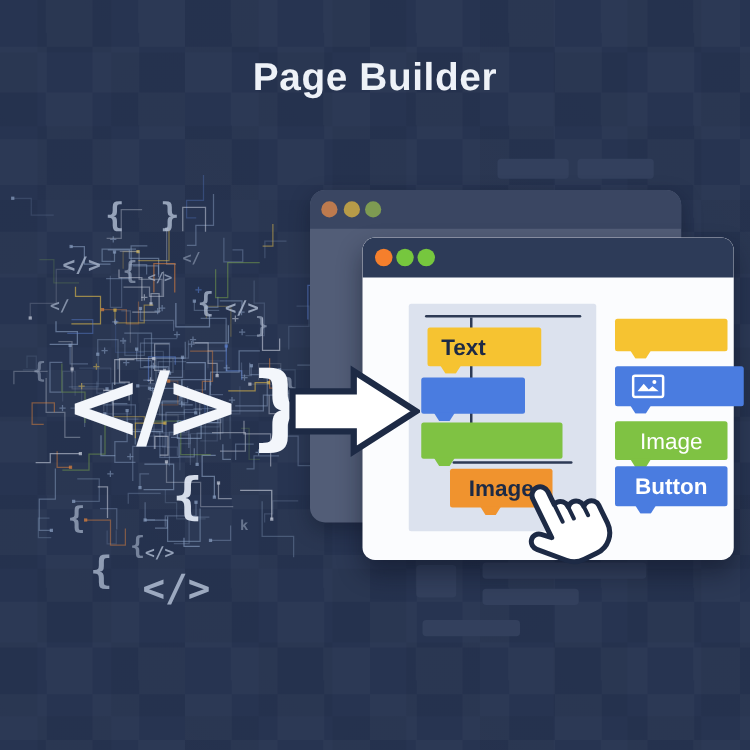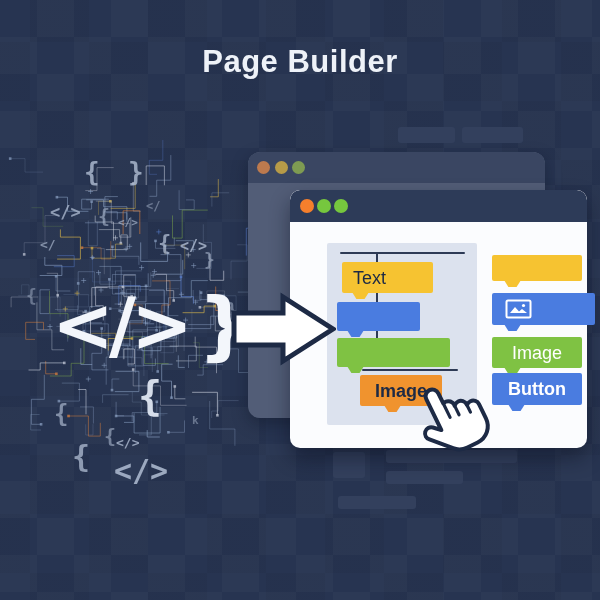--- a/index.html
+++ b/index.html
@@ -71,21 +71,21 @@
   }
   
   .blk{
     position:absolute;border-radius:2px;display:flex;align-items:center;z-index:3;
     font-size:18px;line-height:1;
   }
   .blk .tab{
     position:absolute;left:10px;bottom:-6px;width:17px;height:7px;background:inherit;
     clip-path:polygon(0 0,100% 0,74% 100%,26% 100%);
   }
-  .cb-text{left:342px;top:262px;width:80px;height:31px;background:var(--yellow);color:var(--label-dark);padding-left:11px;font-weight:400;}
+  .cb-text{left:342px;top:262px;width:80px;height:31px;background:var(--yellow);color:var(--label-dark);padding-left:11px;font-weight:700;}
   .cb-blue{left:337px;top:302px;width:83px;height:29px;background:var(--blue);}
   .cb-green{left:337px;top:338px;width:113px;height:29px;background:var(--green);}
   .cb-image{left:360px;top:375px;width:82px;height:31px;background:var(--orange);color:var(--label-dark);justify-content:center;font-weight:700;}
   .cb-image .tab{left:24px;}
   .pb1{left:492px;top:255px;width:90px;height:26px;background:var(--yellow);}
   .pb1 .tab{left:12px;}
   .pb2{left:492px;top:293px;width:90px;height:32px;background:var(--blue);padding-left:13px;}
   .pb2 .tab{left:12px;}
   .pb3{left:492px;top:337px;width:90px;height:31px;background:var(--green);color:var(--label-light);justify-content:center;font-weight:500;}
   .pb3 .tab{left:12px;}

